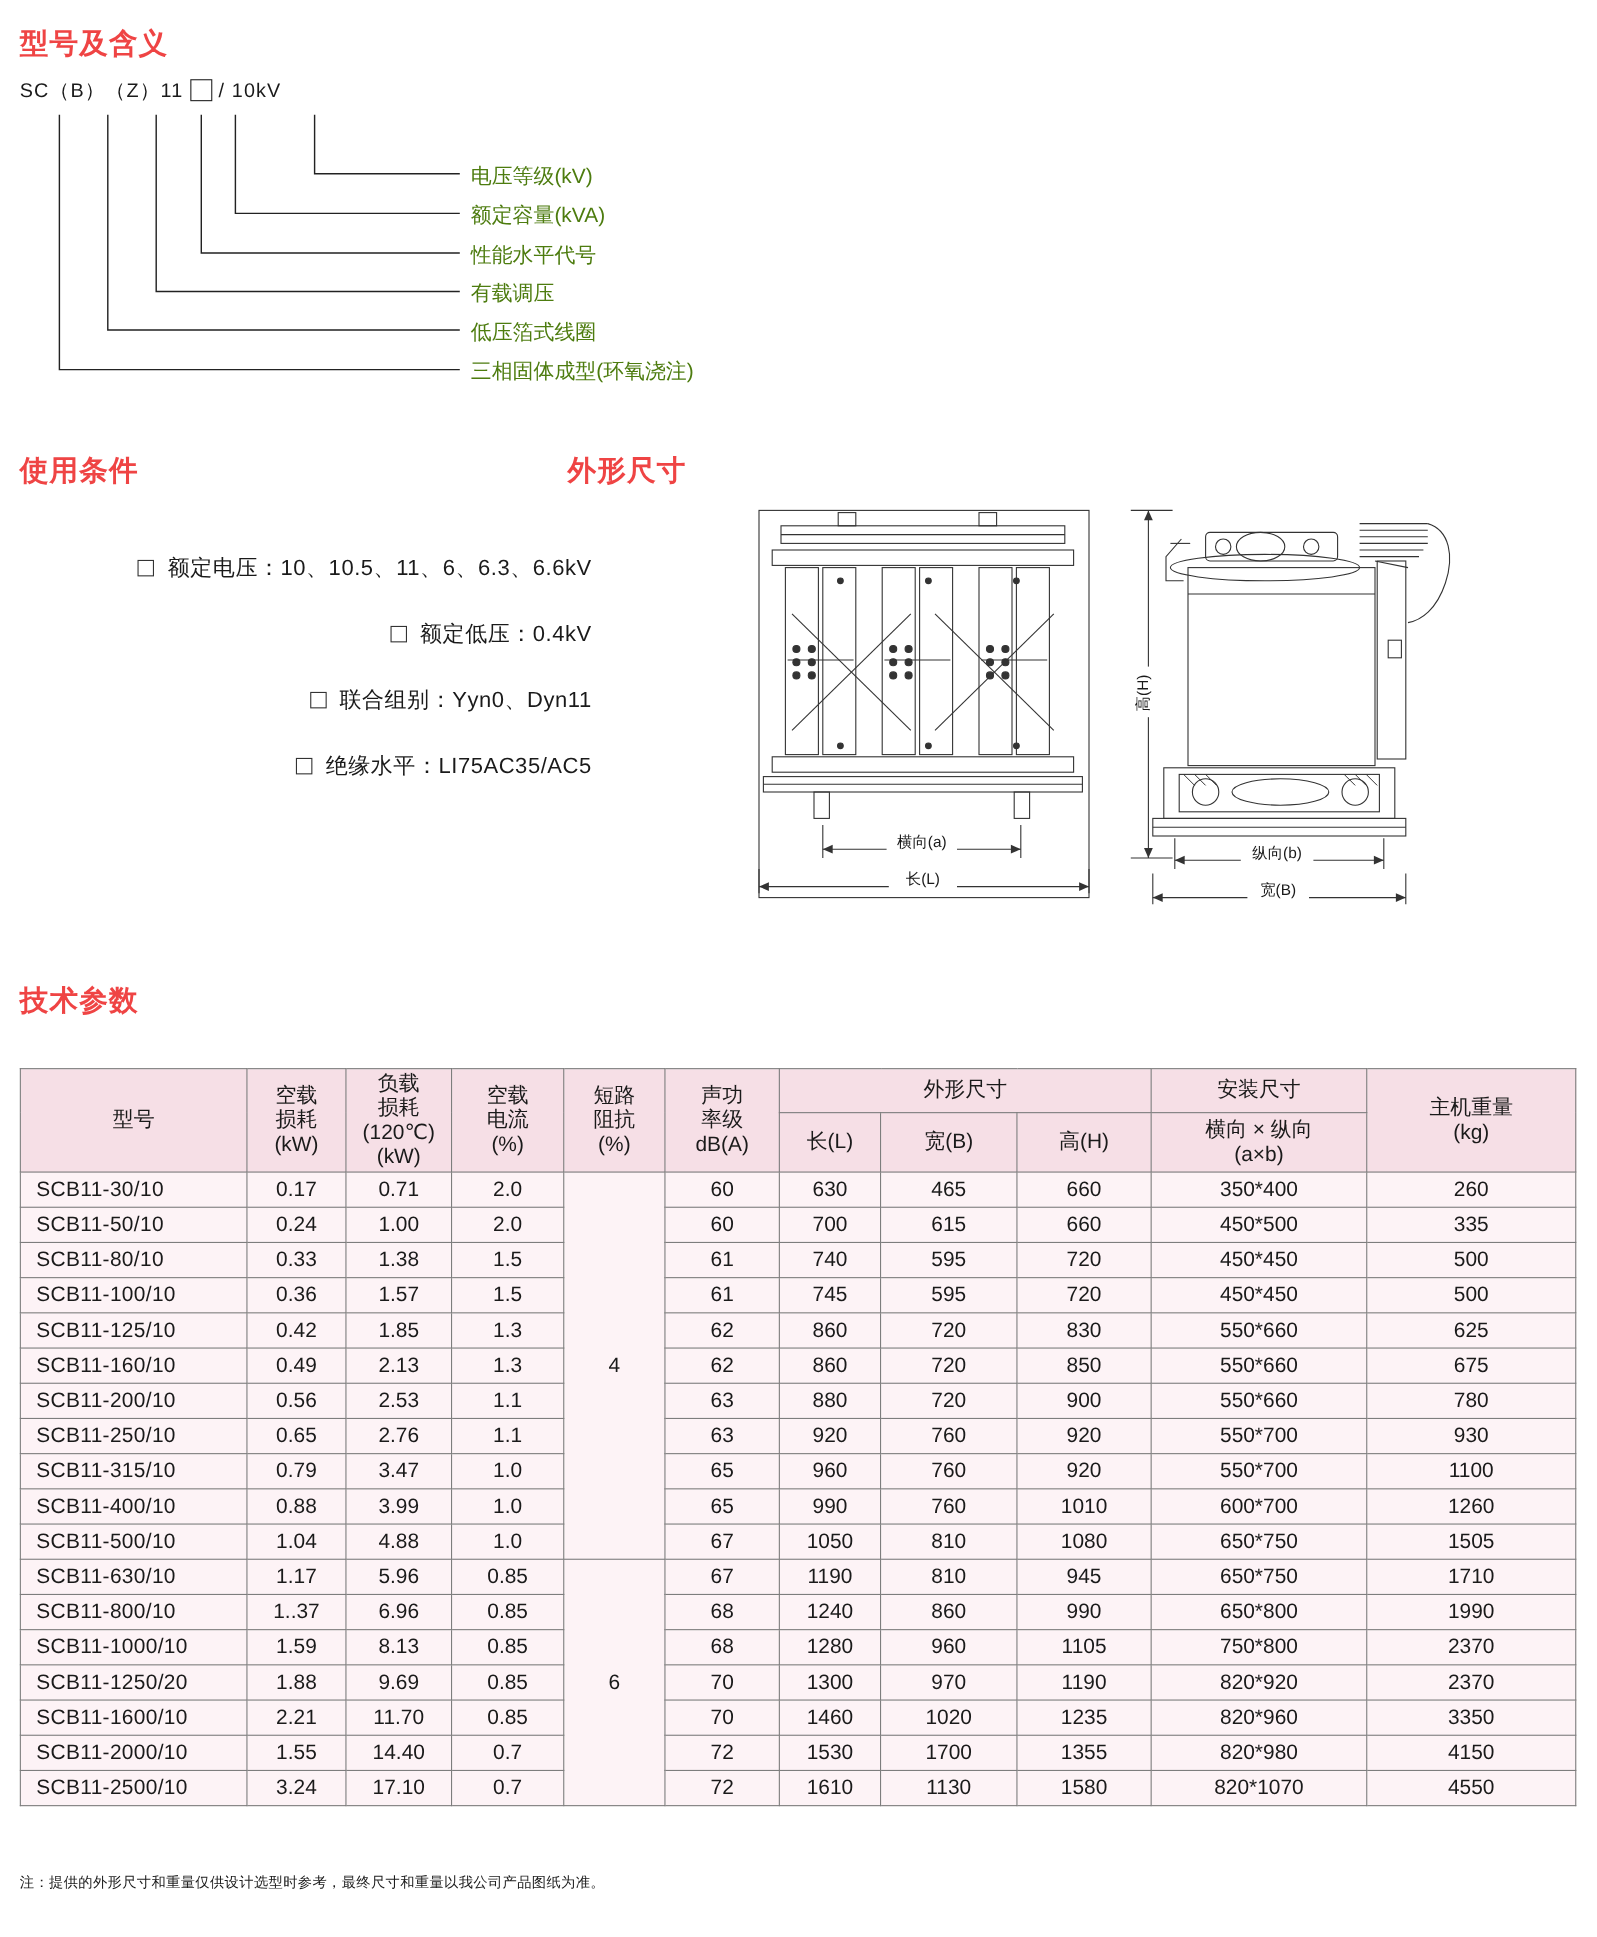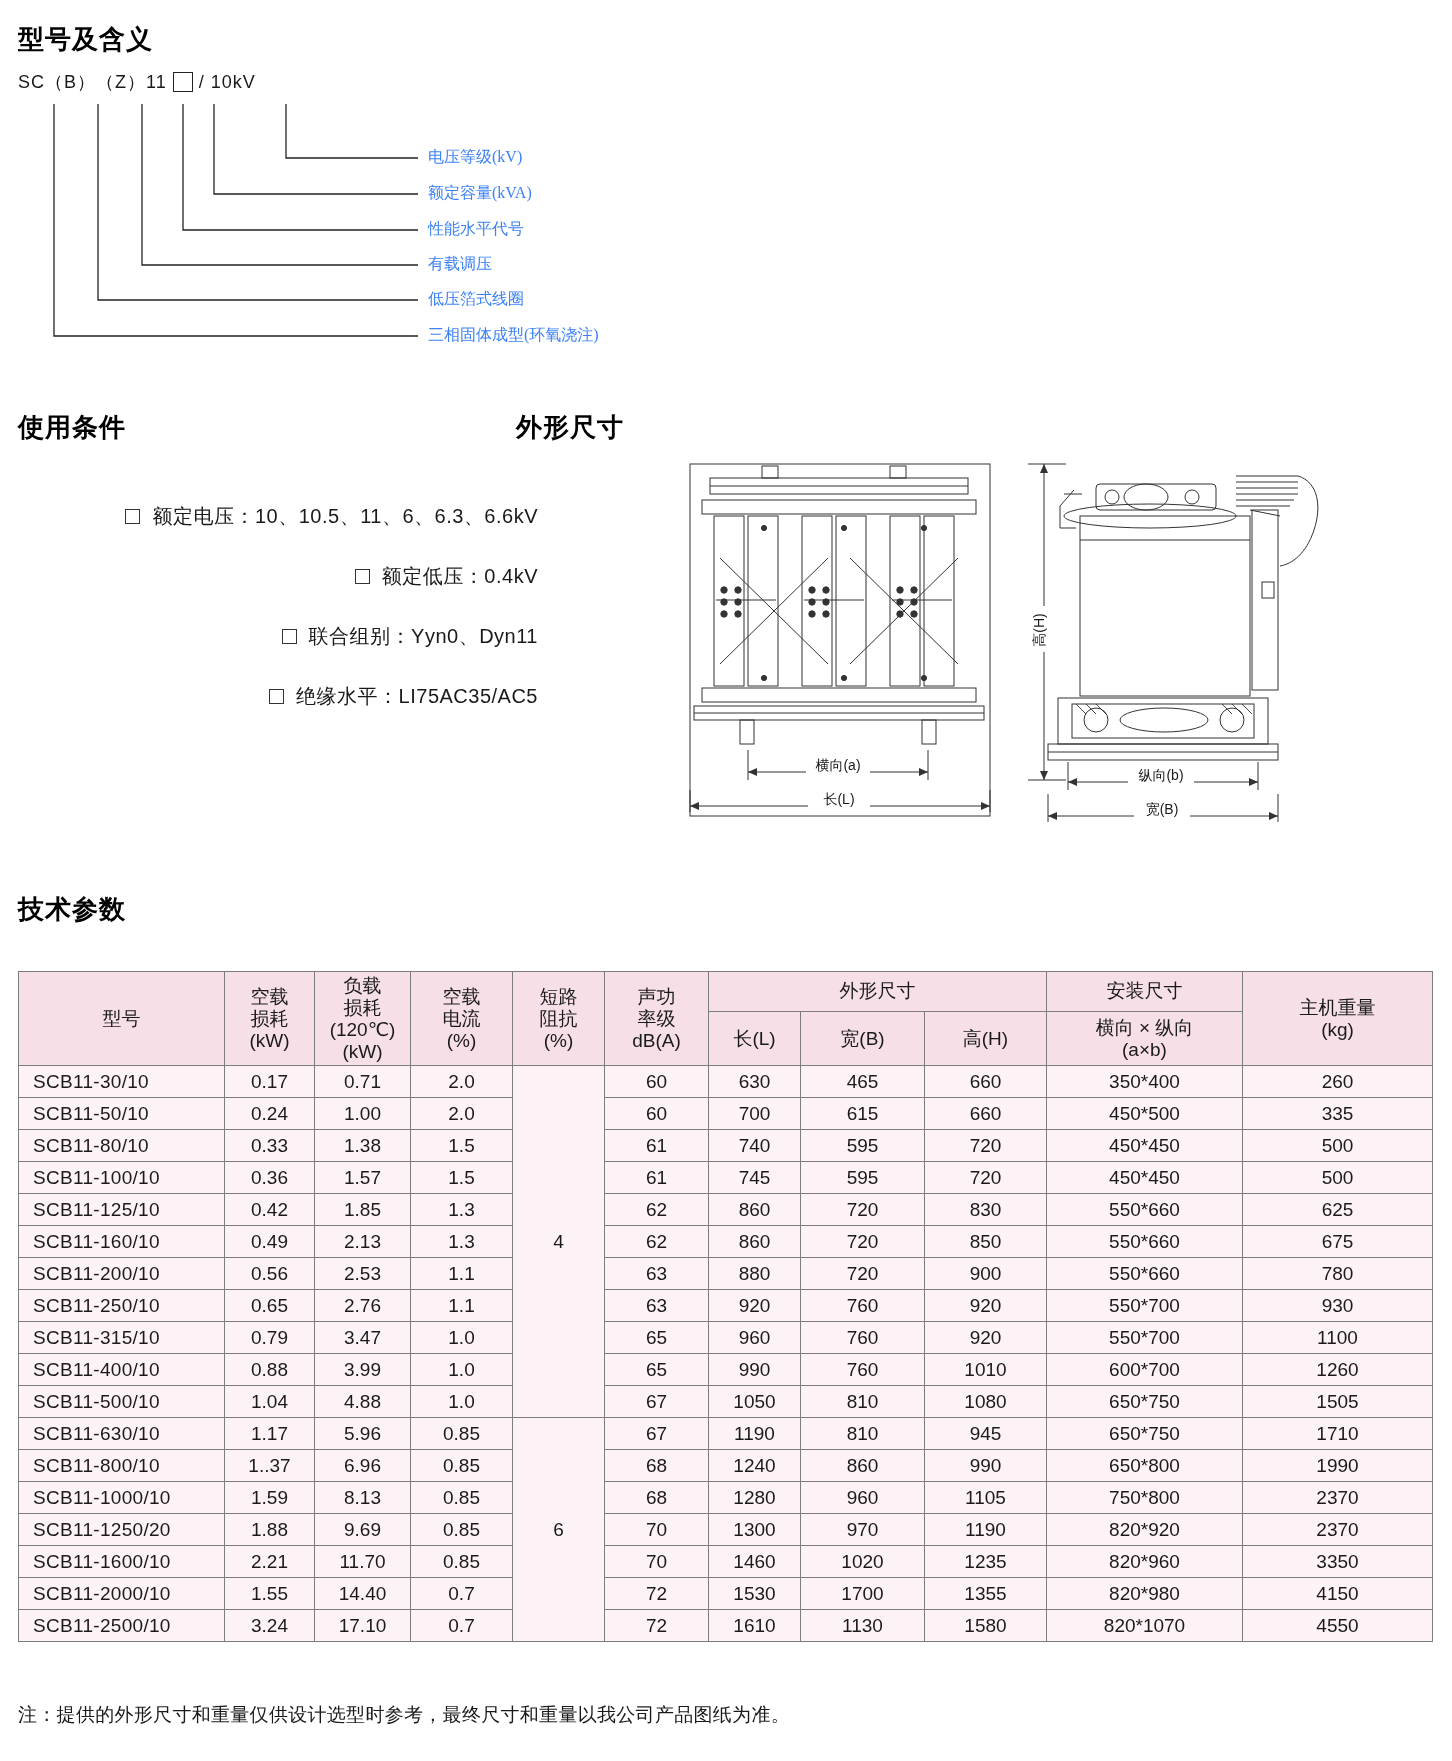--- a/index.html
+++ b/index.html
@@ -7,39 +7,39 @@
     width:1452px;height:1761px;
     background:#ffffff;
     font-family:"Liberation Sans","DejaVu Sans",sans-serif;
     color:#1a1a1a;
     position:relative;
     overflow:hidden;
   }
   .page{position:relative;width:1452px;height:1761px;padding:0;box-sizing:border-box;}
 
   .section-title{
-    color:#000000;
+    color:#ef4444;
     font-size:26px;
     font-weight:bold;
     letter-spacing:1px;
   }
 
   
   #model-section{position:absolute;left:18px;top:22px;width:760px;}
   #model-code{
     position:absolute;left:0;top:48px;
     font-size:18px;letter-spacing:1px;white-space:nowrap;
   }
   #model-code .box{
     display:inline-block;width:18px;height:18px;border:1.6px solid #222;
     vertical-align:middle;margin:0 6px 3px 6px;
   }
   #leader-svg{position:absolute;left:0;top:82px;}
   .lead-label{
-    position:absolute;font-size:16px;white-space:nowrap;color:#3b82f6;font-family:Liberation Serif, serif;
+    position:absolute;font-size:19px;white-space:nowrap;color:#4d7c0f;
   }
 
   
   #usage-section{position:absolute;left:18px;top:410px;width:520px;}
   #usage-section .section-title{display:block;margin-bottom:28px;}
   .usage-item{
     font-size:20px;margin-bottom:33px;white-space:nowrap;letter-spacing:.5px;text-align:right;
   }
   .usage-item .sq{
     display:inline-block;width:13px;height:13px;border:1.5px solid #333;
@@ -77,21 +77,21 @@
   table.params tbody td{
     background:#fdf3f6;
     height:31px;
     font-size:19px;
   }
   table.params tbody td.model{
     text-align:left;padding-left:14px;letter-spacing:.3px;margin-top:24px;
   }
   .note{
     position:absolute;left:18px;top:1702px;
-    font-size:19px;letter-spacing:.3px;
+    font-size:13px;letter-spacing:.3px;
   }
   svg{display:block;}
   .dl{stroke:#222;stroke-width:1.3;fill:none;}
 </style>
 </head>
 <body>
 
 <div class="page">
 
   <div id="model-section">

